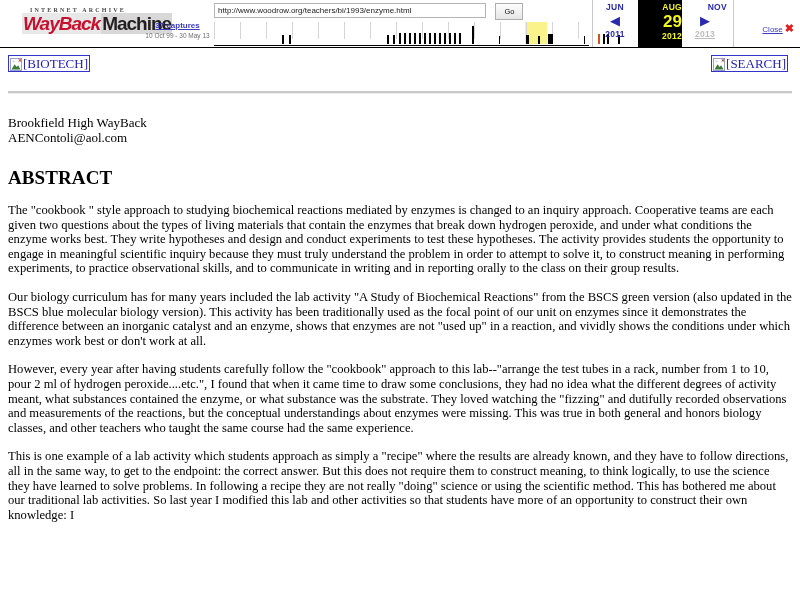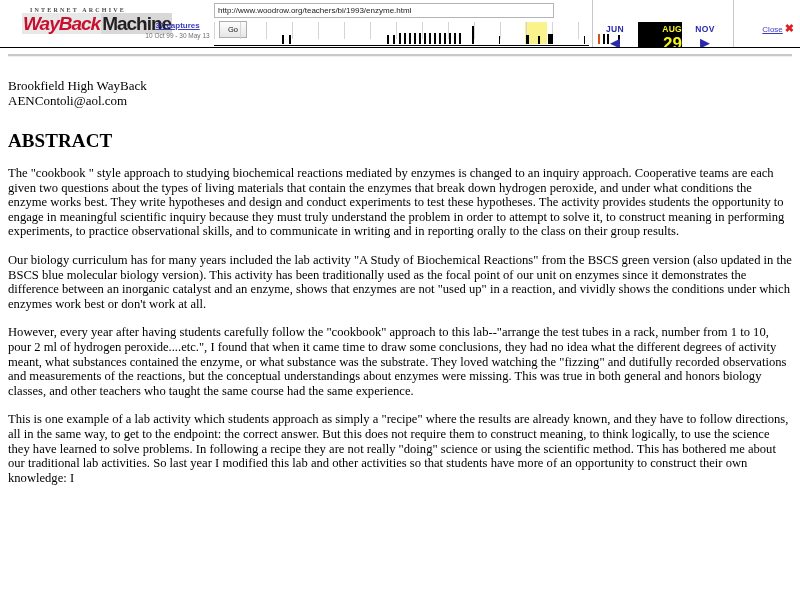--- a/index.html
+++ b/index.html
@@ -83,21 +83,21 @@
   }
 
   .wm-urlbar-wrap {
     position: absolute;
     left: 214px;
     top: 3px;
     width: 344px;
     height: 16px;
   }
   .wm-url {
-    width: 340px;
+    width: 272px;
     height: 15px;
     box-sizing: border-box;
     border: 1px solid #b4b4b4;
     background: #fff;
     font-size: 8px;
     font-family: "Liberation Sans", sans-serif;
     color: #1a1a1a;
     padding: 1px 3px;
     vertical-align: top;
   }
@@ -156,35 +156,34 @@
     border-right: 1px solid #c9c9c9;
     box-sizing: border-box;
   }
   .wm-col {
     position: absolute;
     top: 0;
     width: 44px;
     height: 47px;
     text-align: center;
     font-family: "Liberation Sans", sans-serif;
-    margin-top: 22px;
   }
   .wm-col.prev { left: 0; }
   .wm-col.cur  { left: 45px; background: #000000; text-align: right; }
   .wm-col.next { left: 90px; }
   .wm-mon {
     font-size: 8.5px;
     font-weight: bold;
     color: #2a2ab0;
     line-height: 11px;
     padding-top: 2px;
     letter-spacing: .3px;
   }
   .wm-col.cur .wm-mon { color: #f5f51e; }
-  .wm-col.next .wm-mon { color: #2a2ab0; }
+  .wm-col.next .wm-mon { color: #2a2ab0; text-align: right; }
   .wm-arrow {
     font-size: 13px;
     color: #2a2ab0;
     line-height: 15px;
   }
   .wm-day {
     font-size: 17px;
     font-weight: bold;
     color: #f5f51e;
     line-height: 17px;
@@ -383,20 +382,43 @@
       <a href="#">Close</a><span class="wm-x">✖</span>
     </div>
     <div class="wm-act-row bot">
       <a href="#">Help</a><span class="wm-q">?</span>
     </div>
   </div>
 </div>
 
 <div id="page">
 
+  <div class="navrow">
+    <a class="brokenimg-link left" href="#">
+      <span class="broken-icon">
+        <svg width="12" height="13" viewBox="0 0 12 13">
+          <rect x="0.5" y="0.5" width="11" height="12" fill="#ffffff" stroke="#9aa0c8"></rect>
+          <path d="M1.5 11.5 L4.6 6.3 L6.6 9.0 L8.1 7.2 L10.5 11.5 Z" fill="#3c7a3c"></path>
+          <circle cx="3.6" cy="3.5" r="1.1" fill="#cfcfe8"></circle>
+          <path d="M8.6 1.2 L11.2 3.6 M11.2 1.2 L8.6 3.6" stroke="#b03030" stroke-width="1"></path>
+        </svg>
+      </span><span class="alt-text">[BIOTECH]</span>
+    </a>
+
+    <a class="brokenimg-link right" href="#">
+      <span class="broken-icon">
+        <svg width="12" height="13" viewBox="0 0 12 13">
+          <rect x="0.5" y="0.5" width="11" height="12" fill="#ffffff" stroke="#9aa0c8"></rect>
+          <path d="M1.5 11.5 L4.6 6.3 L6.6 9.0 L8.1 7.2 L10.5 11.5 Z" fill="#3c7a3c"></path>
+          <circle cx="3.6" cy="3.5" r="1.1" fill="#cfcfe8"></circle>
+          <path d="M8.6 1.2 L11.2 3.6 M11.2 1.2 L8.6 3.6" stroke="#b03030" stroke-width="1"></path>
+        </svg>
+      </span><span class="alt-text">[SEARCH]</span>
+    </a>
+  </div>
 
   <hr class="rule">
 
 
   <div class="author-block">
     <div>Brookfield High WayBack</div>
     <div>AENContoli@aol.com</div>
   </div>
 
   <h2 class="sec">ABSTRACT</h2>

